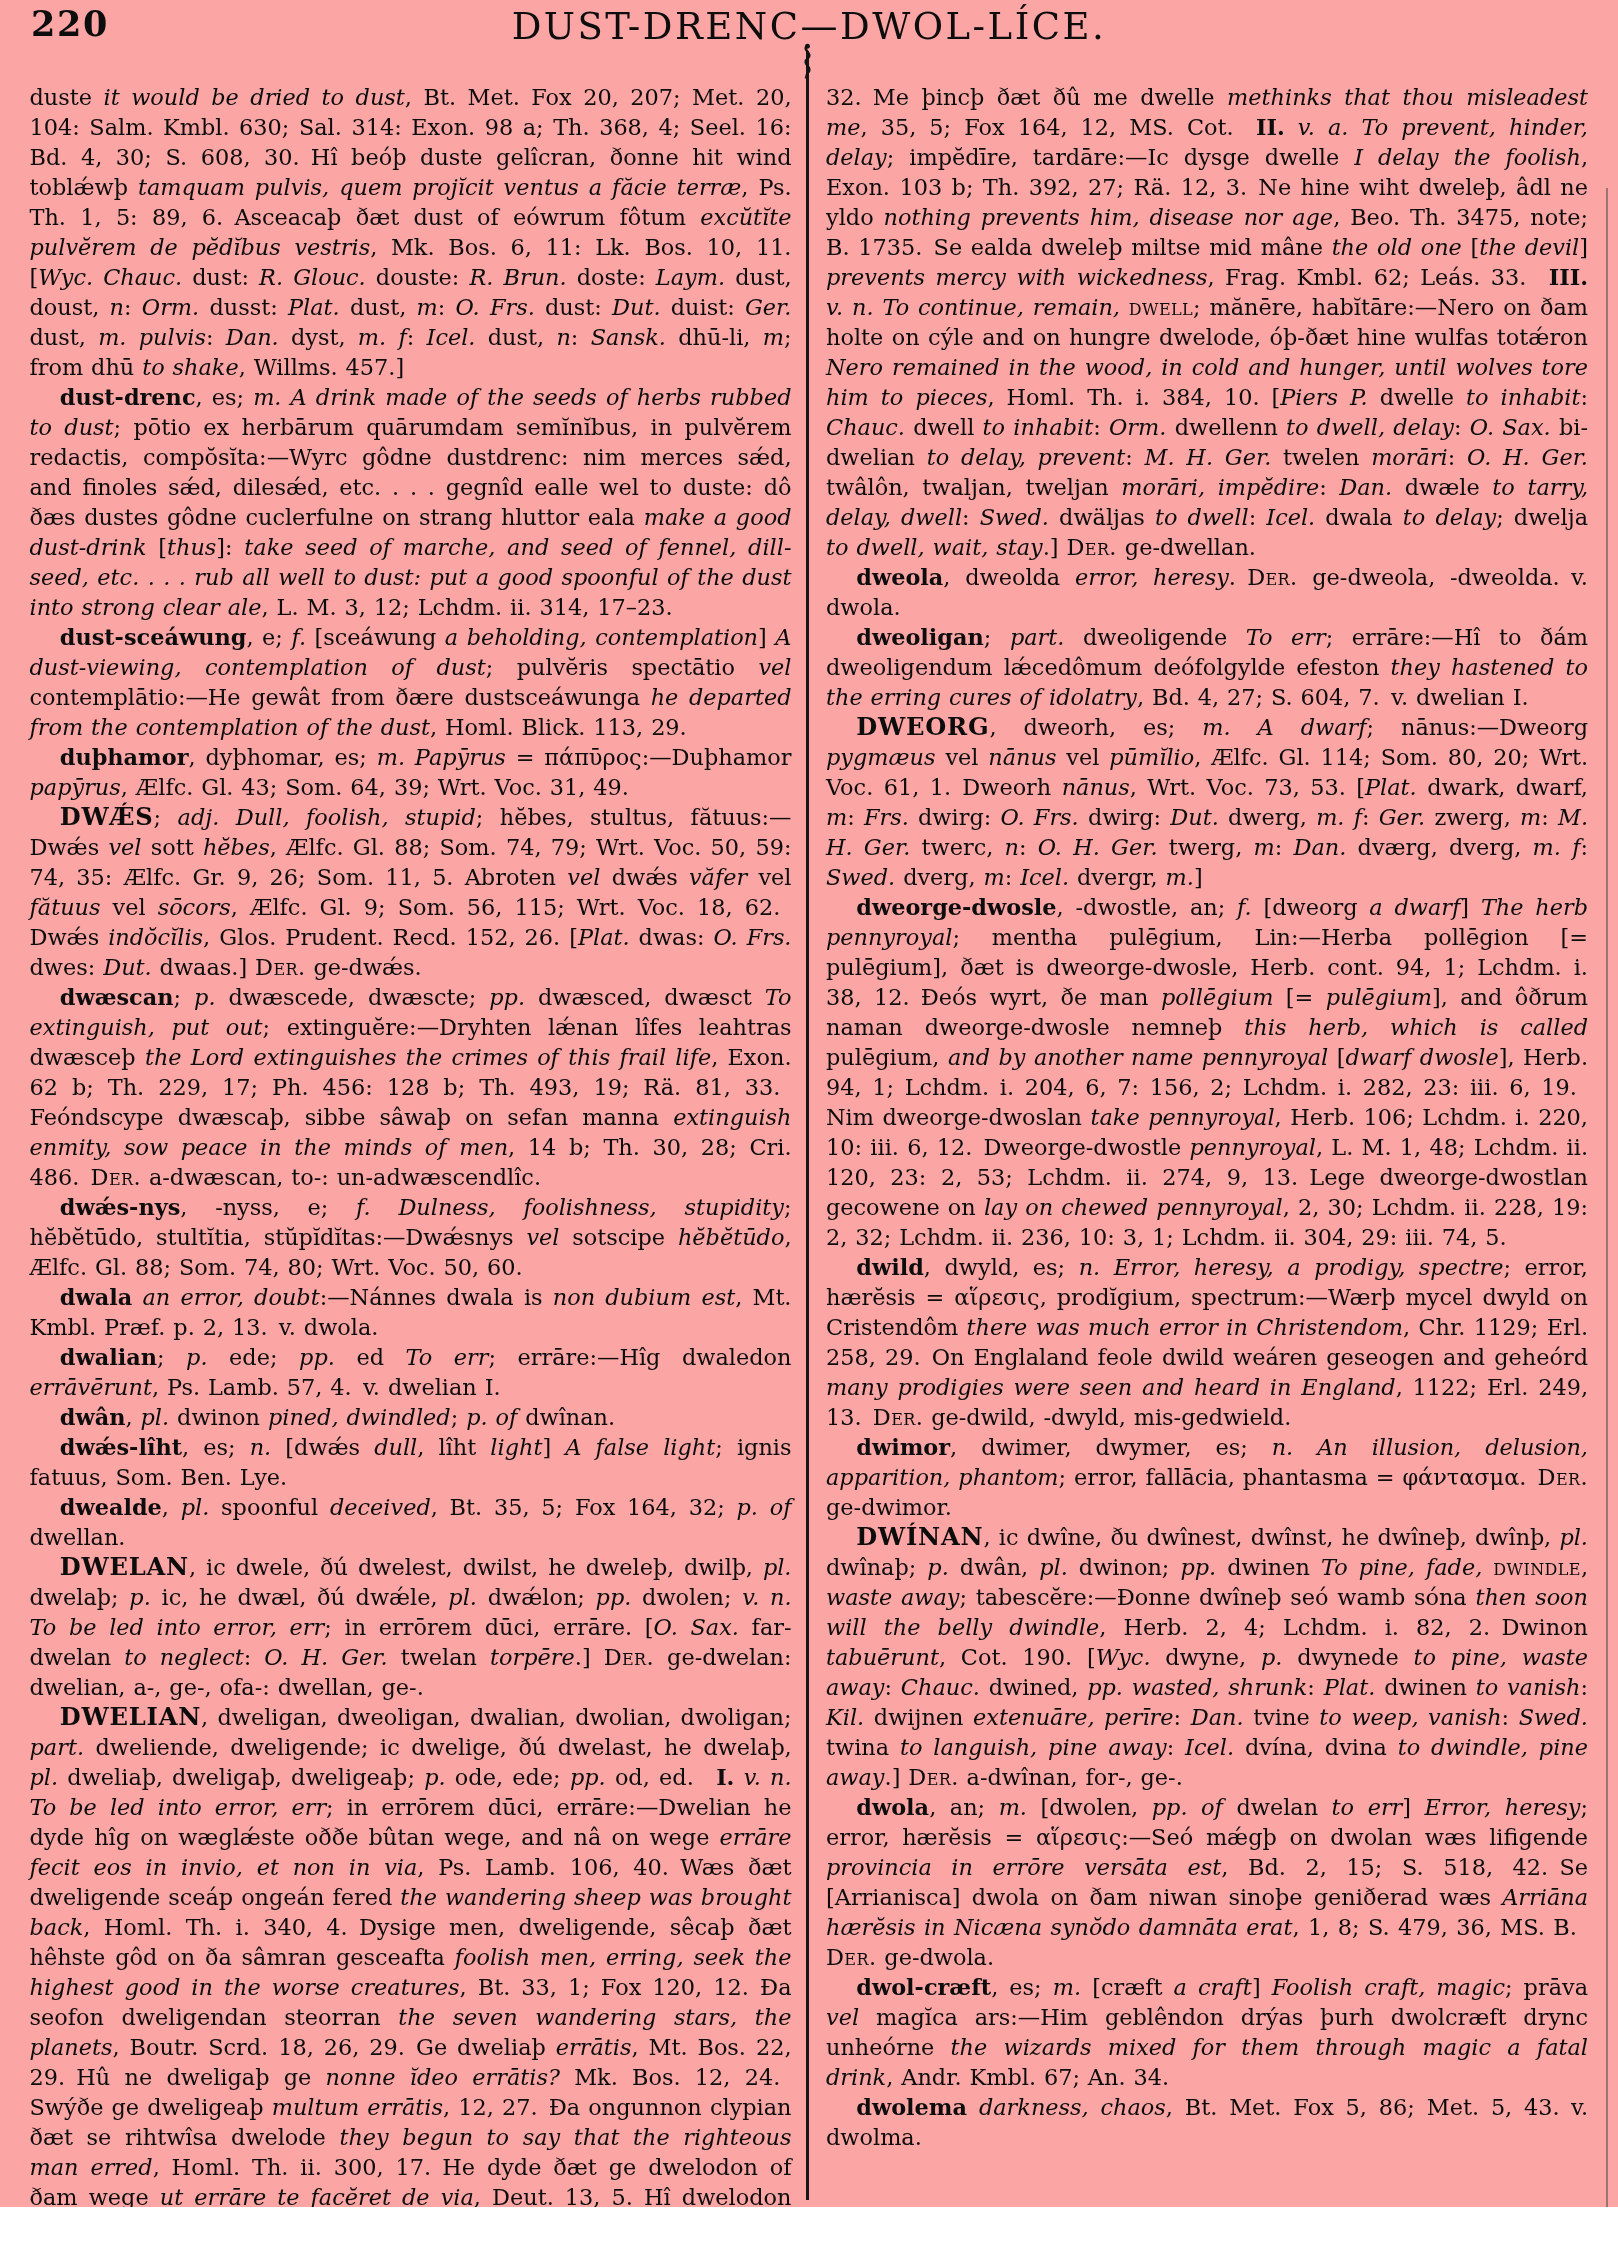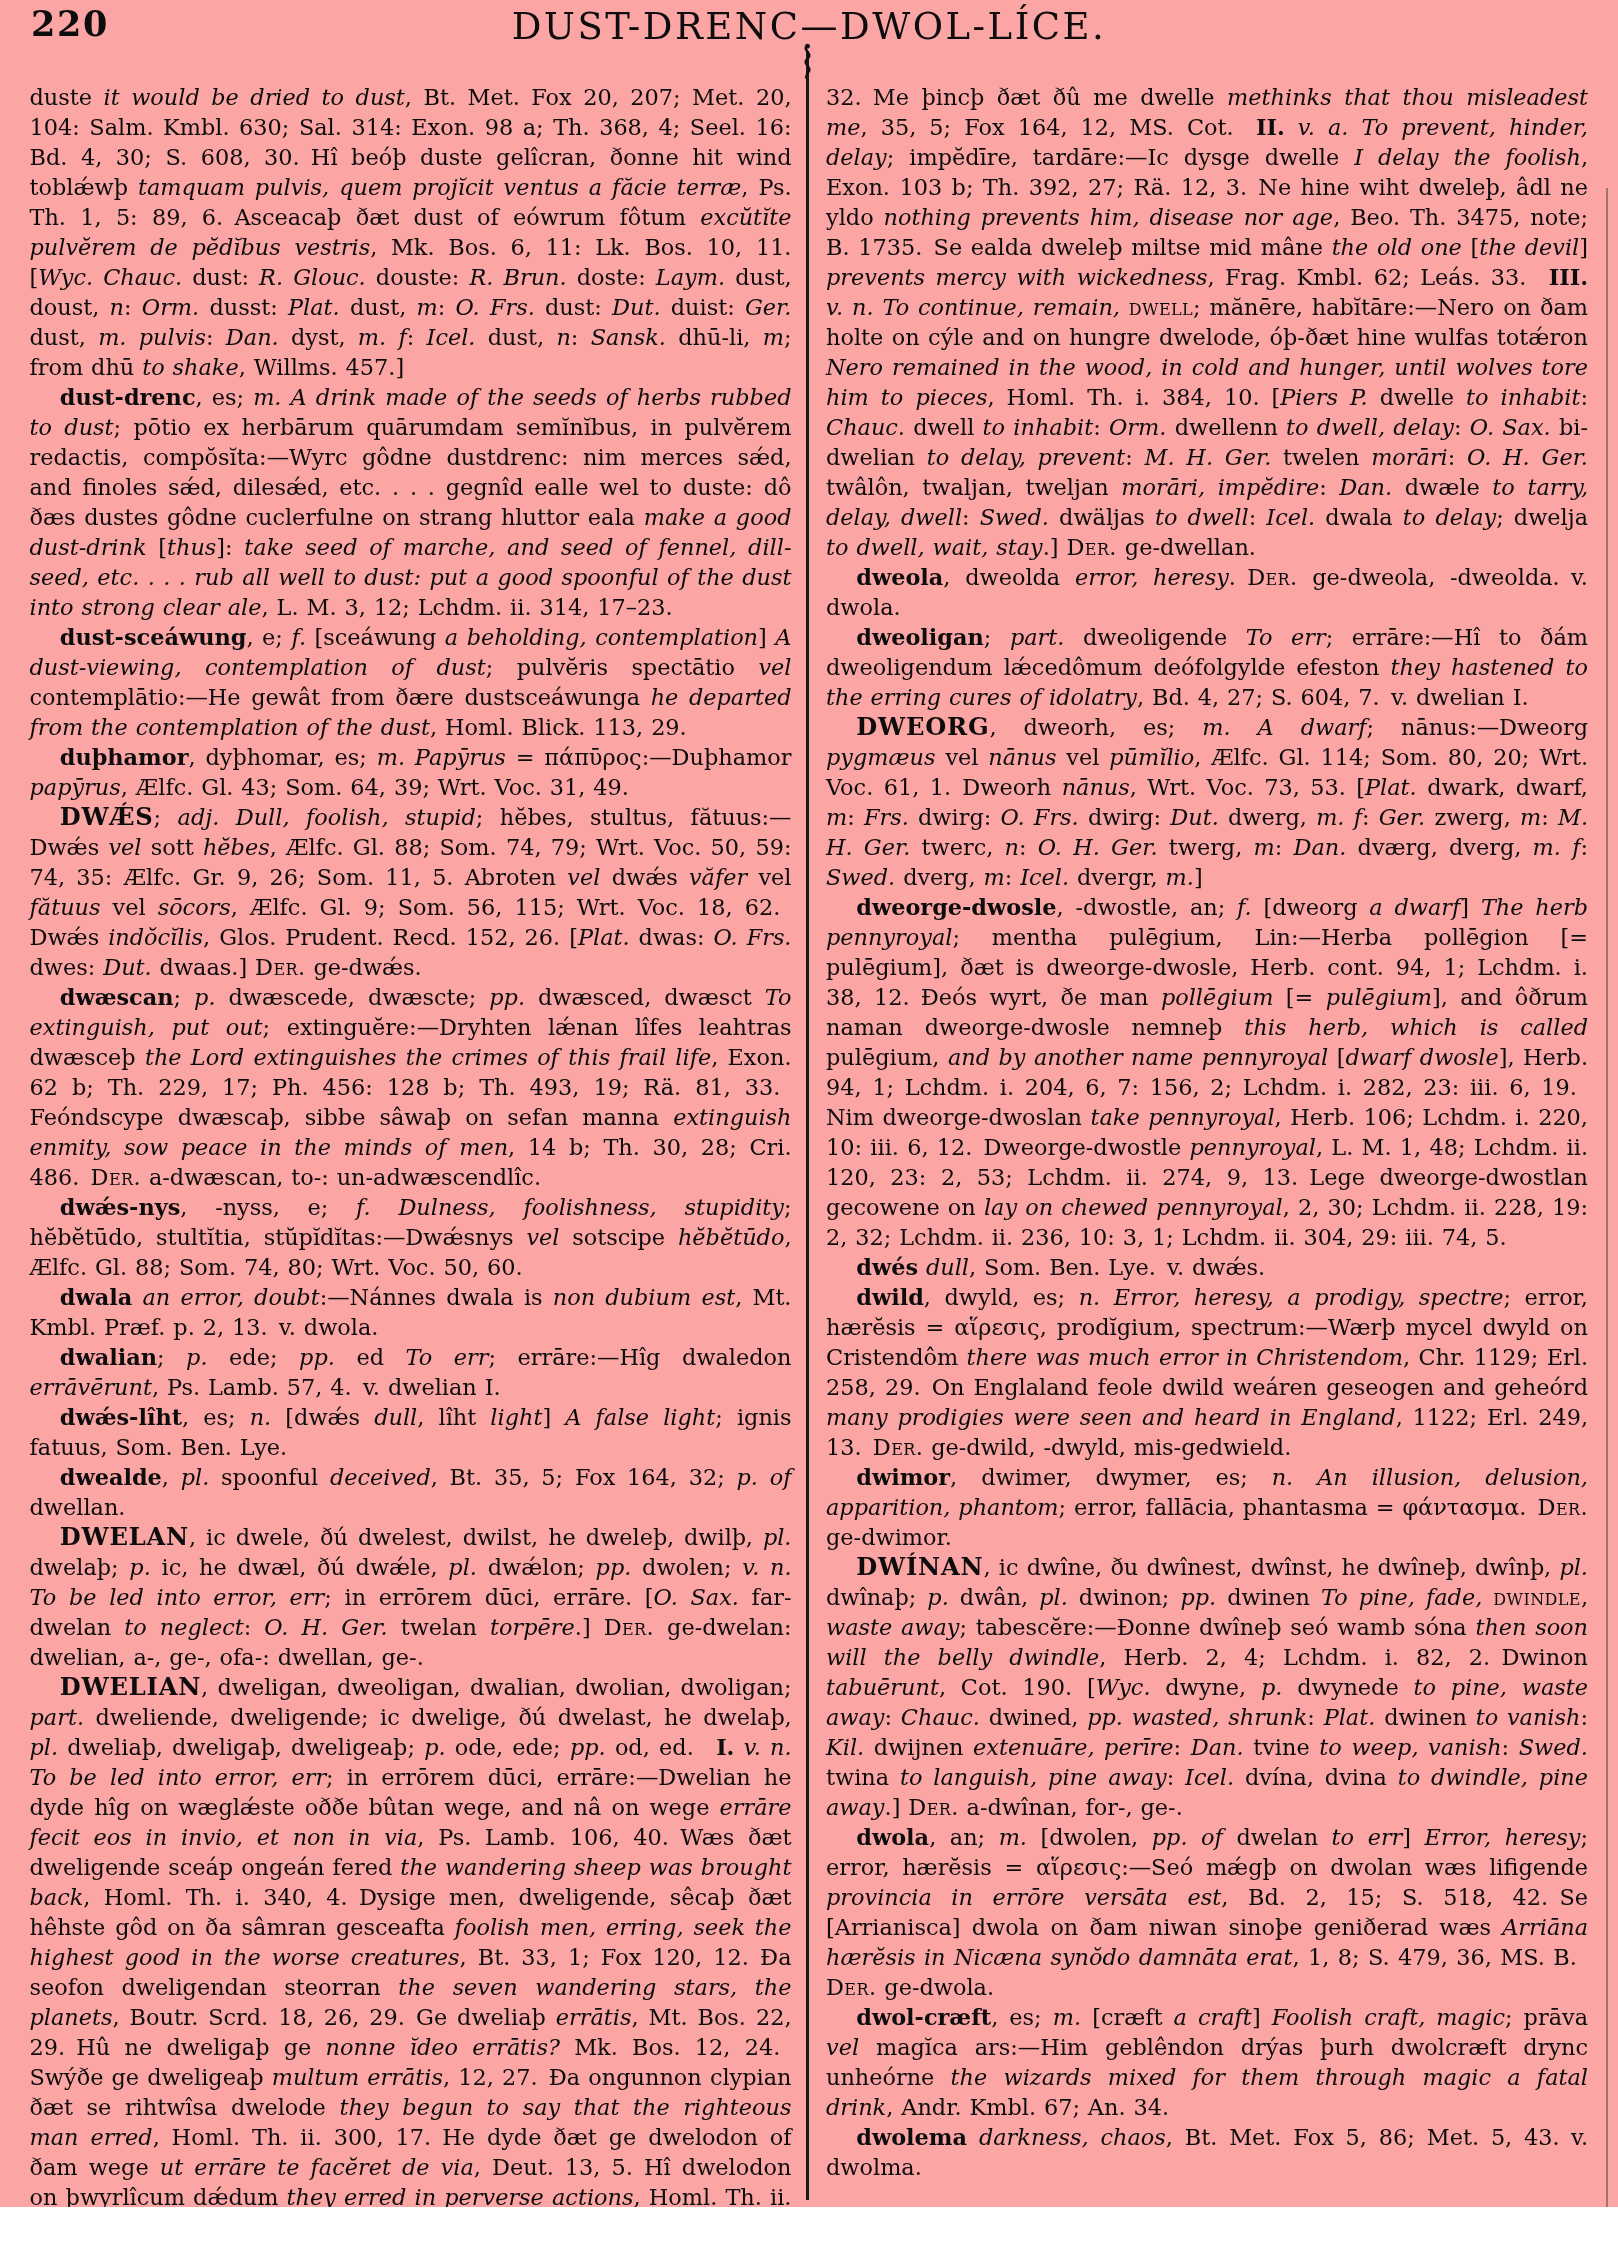--- a/index.html
+++ b/index.html
@@ -45,32 +45,32 @@
   <div class="col col-left">
       <p class="para cont"><span class="st-n">duste </span><span class="st-i">it would be dried to dust</span><span class="st-n">, Bt. Met. Fox 20, 207; Met. 20, 104: Salm. Kmbl. 630; Sal. 314: Exon. 98 a; Th. 368, 4; Seel. 16: Bd. 4, 30; S. 608, 30. Hî beóþ duste gelîcran, ðonne hit wind toblǽwþ </span><span class="st-i">tamquam pulvis, quem projĭcit ventus a făcie terræ</span><span class="st-n">, Ps. Th. 1, 5: 89, 6. Asceacaþ ðæt dust of eówrum fôtum </span><span class="st-i">excŭtĭte pulvĕrem de pĕdĭbus vestris</span><span class="st-n">, Mk. Bos. 6, 11: Lk. Bos. 10, 11. [</span><span class="st-i">Wyc. Chauc.</span><span class="st-n"> dust: </span><span class="st-i">R. Glouc.</span><span class="st-n"> douste: </span><span class="st-i">R. Brun.</span><span class="st-n"> doste: </span><span class="st-i">Laym.</span><span class="st-n"> dust, doust, </span><span class="st-i">n</span><span class="st-n">: </span><span class="st-i">Orm.</span><span class="st-n"> dusst: </span><span class="st-i">Plat.</span><span class="st-n"> dust, </span><span class="st-i">m</span><span class="st-n">: </span><span class="st-i">O. Frs.</span><span class="st-n"> dust: </span><span class="st-i">Dut.</span><span class="st-n"> duist: </span><span class="st-i">Ger.</span><span class="st-n"> dust, </span><span class="st-i">m. pulvis</span><span class="st-n">: </span><span class="st-i">Dan.</span><span class="st-n"> dyst, </span><span class="st-i">m. f</span><span class="st-n">: </span><span class="st-i">Icel.</span><span class="st-n"> dust, </span><span class="st-i">n</span><span class="st-n">: </span><span class="st-i">Sansk.</span><span class="st-n"> dhū-li, </span><span class="st-i">m</span><span class="st-n">; from dhū </span><span class="st-i">to shake</span><span class="st-n">, Willms. 457.]</span></p>
       <p class="para"><span class="st-b">dust-drenc</span><span class="st-n">, es; </span><span class="st-i">m. A drink made of the seeds of herbs rubbed to dust</span><span class="st-n">; pōtio ex herbārum quārumdam semĭnĭbus, in pulvĕrem redactis, compŏsĭta:—Wyrc gôdne dustdrenc: nim merces sǽd, and finoles sǽd, dilesǽd, etc. . . . gegnîd ealle wel to duste: dô ðæs dustes gôdne cuclerfulne on strang hluttor eala </span><span class="st-i">make a good dust-drink</span><span class="st-n"> [</span><span class="st-i">thus</span><span class="st-n">]: </span><span class="st-i">take seed of marche, and seed of fennel, dill-seed, etc. . . . rub all well to dust: put a good spoonful of the dust into strong clear ale</span><span class="st-n">, L. M. 3, 12; Lchdm. ii. 314, 17–23.</span></p>
       <p class="para"><span class="st-b">dust-sceáwung</span><span class="st-n">, e; </span><span class="st-i">f.</span><span class="st-n"> [sceáwung </span><span class="st-i">a beholding, contemplation</span><span class="st-n">] </span><span class="st-i">A dust-viewing, contemplation of dust</span><span class="st-n">; pulvĕris spectātio </span><span class="st-i">vel</span><span class="st-n"> contemplātio:—He gewât from ðære dustsceáwunga </span><span class="st-i">he departed from the contemplation of the dust</span><span class="st-n">, Homl. Blick. 113, 29.</span></p>
       <p class="para"><span class="st-b">duþhamor</span><span class="st-n">, dyþhomar, es; </span><span class="st-i">m. Papȳrus</span><span class="st-n"> = πάπῡρος:—Duþhamor </span><span class="st-i">papȳrus</span><span class="st-n">, Ælfc. Gl. 43; Som. 64, 39; Wrt. Voc. 31, 49.</span></p>
       <p class="para"><span class="st-bc">DWǼS</span><span class="st-n">; </span><span class="st-i">adj. Dull, foolish, stupid</span><span class="st-n">; hĕbes, stultus, fătuus:—Dwǽs </span><span class="st-i">vel</span><span class="st-n"> sott </span><span class="st-i">hĕbes</span><span class="st-n">, Ælfc. Gl. 88; Som. 74, 79; Wrt. Voc. 50, 59: 74, 35: Ælfc. Gr. 9, 26; Som. 11, 5. Abroten </span><span class="st-i">vel</span><span class="st-n"> dwǽs </span><span class="st-i">văfer</span><span class="st-n"> vel </span><span class="st-i">fătuus</span><span class="st-n"> vel </span><span class="st-i">sōcors</span><span class="st-n">, Ælfc. Gl. 9; Som. 56, 115; Wrt. Voc. 18, 62. Dwǽs </span><span class="st-i">indŏcĭlis</span><span class="st-n">, Glos. Prudent. Recd. 152, 26. [</span><span class="st-i">Plat.</span><span class="st-n"> dwas: </span><span class="st-i">O. Frs.</span><span class="st-n"> dwes: </span><span class="st-i">Dut.</span><span class="st-n"> dwaas.] </span><span class="st-sc">Der.</span><span class="st-n"> ge-dwǽs.</span></p>
       <p class="para"><span class="st-b">dwæscan</span><span class="st-n">; </span><span class="st-i">p.</span><span class="st-n"> dwæscede, dwæscte; </span><span class="st-i">pp.</span><span class="st-n"> dwæsced, dwæsct </span><span class="st-i">To extinguish, put out</span><span class="st-n">; extinguĕre:—Dryhten lǽnan lîfes leahtras dwæsceþ </span><span class="st-i">the Lord extinguishes the crimes of this frail life</span><span class="st-n">, Exon. 62 b; Th. 229, 17; Ph. 456: 128 b; Th. 493, 19; Rä. 81, 33. Feóndscype dwæscaþ, sibbe sâwaþ on sefan manna </span><span class="st-i">extinguish enmity, sow peace in the minds of men</span><span class="st-n">, 14 b; Th. 30, 28; Cri. 486. </span><span class="st-sc">Der.</span><span class="st-n"> a-dwæscan, to-: un-adwæscendlîc.</span></p>
       <p class="para"><span class="st-b">dwǽs-nys</span><span class="st-n">, -nyss, e; </span><span class="st-i">f. Dulness, foolishness, stupidity</span><span class="st-n">; hĕbĕtūdo, stultĭtia, stŭpĭdĭtas:—Dwǽsnys </span><span class="st-i">vel</span><span class="st-n"> sotscipe </span><span class="st-i">hĕbĕtūdo</span><span class="st-n">, Ælfc. Gl. 88; Som. 74, 80; Wrt. Voc. 50, 60.</span></p>
       <p class="para"><span class="st-b">dwala</span><span class="st-n"> </span><span class="st-i">an error, doubt</span><span class="st-n">:—Nánnes dwala is </span><span class="st-i">non dubium est</span><span class="st-n">, Mt. Kmbl. Præf. p. 2, 13. v. dwola.</span></p>
       <p class="para"><span class="st-b">dwalian</span><span class="st-n">; </span><span class="st-i">p.</span><span class="st-n"> ede; </span><span class="st-i">pp.</span><span class="st-n"> ed </span><span class="st-i">To err</span><span class="st-n">; errāre:—Hîg dwaledon </span><span class="st-i">errāvērunt</span><span class="st-n">, Ps. Lamb. 57, 4. v. dwelian I.</span></p>
+      <p class="para"><span class="st-b">dwân</span><span class="st-n">, </span><span class="st-i">pl.</span><span class="st-n"> dwinon </span><span class="st-i">pined, dwindled</span><span class="st-n">; </span><span class="st-i">p. of</span><span class="st-n"> dwînan.</span></p>
       <p class="para"><span class="st-b">dwǽs-lîht</span><span class="st-n">, es; </span><span class="st-i">n.</span><span class="st-n"> [dwǽs </span><span class="st-i">dull</span><span class="st-n">, lîht </span><span class="st-i">light</span><span class="st-n">] </span><span class="st-i">A false light</span><span class="st-n">; ignis fatuus, Som. Ben. Lye.</span></p>
       <p class="para"><span class="st-b">dwealde</span><span class="st-n">, </span><span class="st-i">pl.</span><span class="st-n"> spoonful </span><span class="st-i">deceived</span><span class="st-n">, Bt. 35, 5; Fox 164, 32; </span><span class="st-i">p. of</span><span class="st-n"> dwellan.</span></p>
       <p class="para"><span class="st-bc">DWELAN</span><span class="st-n">, ic dwele, ðú dwelest, dwilst, he dweleþ, dwilþ, </span><span class="st-i">pl.</span><span class="st-n"> dwelaþ; </span><span class="st-i">p.</span><span class="st-n"> ic, he dwæl, ðú dwǽle, </span><span class="st-i">pl.</span><span class="st-n"> dwǽlon; </span><span class="st-i">pp.</span><span class="st-n"> dwolen; </span><span class="st-i">v. n. To be led into error, err</span><span class="st-n">; in errōrem dūci, errāre. [</span><span class="st-i">O. Sax.</span><span class="st-n"> far-dwelan </span><span class="st-i">to neglect</span><span class="st-n">: </span><span class="st-i">O. H. Ger.</span><span class="st-n"> twelan </span><span class="st-i">torpēre</span><span class="st-n">.] </span><span class="st-sc">Der.</span><span class="st-n"> ge-dwelan: dwelian, a-, ge-, ofa-: dwellan, ge-.</span></p>
       <p class="para"><span class="st-bc">DWELIAN</span><span class="st-n">, dweligan, dweoligan, dwalian, dwolian, dwoligan; </span><span class="st-i">part.</span><span class="st-n"> dweliende, dweligende; ic dwelige, ðú dwelast, he dwelaþ, </span><span class="st-i">pl.</span><span class="st-n"> dweliaþ, dweligaþ, dweligeaþ; </span><span class="st-i">p.</span><span class="st-n"> ode, ede; </span><span class="st-i">pp.</span><span class="st-n"> od, ed. </span><span class="st-b">I.</span><span class="st-n"> </span><span class="st-i">v. n. To be led into error, err</span><span class="st-n">; in errōrem dūci, errāre:—Dwelian he dyde hîg on wæglǽste oððe bûtan wege, and nâ on wege </span><span class="st-i">errāre fecit eos in invio, et non in via</span><span class="st-n">, Ps. Lamb. 106, 40. Wæs ðæt dweligende sceáp ongeán fered </span><span class="st-i">the wandering sheep was brought back</span><span class="st-n">, Homl. Th. i. 340, 4. Dysige men, dweligende, sêcaþ ðæt hêhste gôd on ða sâmran gesceafta </span><span class="st-i">foolish men, erring, seek the highest good in the worse creatures</span><span class="st-n">, Bt. 33, 1; Fox 120, 12. Ða seofon dweligendan steorran </span><span class="st-i">the seven wandering stars, the planets</span><span class="st-n">, Boutr. Scrd. 18, 26, 29. Ge dweliaþ </span><span class="st-i">errātis</span><span class="st-n">, Mt. Bos. 22, 29. Hû ne dweligaþ ge </span><span class="st-i">nonne ĭdeo errātis?</span><span class="st-n"> Mk. Bos. 12, 24. Swýðe ge dweligeaþ </span><span class="st-i">multum errātis</span><span class="st-n">, 12, 27. Ða ongunnon clypian ðæt se rihtwîsa dwelode </span><span class="st-i">they begun to say that the righteous man erred</span><span class="st-n">, Homl. Th. ii. 300, 17. He dyde ðæt ge dwelodon of ðam wege </span><span class="st-i">ut errāre te facĕret de via</span><span class="st-n">, Deut. 13, 5. Hî dwelodon on þwyrlîcum dǽdum </span><span class="st-i">they erred in perverse actions</span><span class="st-n">, Homl. Th. ii. 398, 7: 46, 26. Hî dweledon </span><span class="st-i">errāvērunt</span><span class="st-n">, Ps. Spl. 57, 3. </span></p>
     </div>
   <div class="col col-right">
       <p class="para cont"><span class="st-n">32. Me þincþ ðæt ðû me dwelle </span><span class="st-i">methinks that thou misleadest me</span><span class="st-n">, 35, 5; Fox 164, 12, MS. Cot. </span><span class="st-b">II.</span><span class="st-n"> </span><span class="st-i">v. a. To prevent, hinder, delay</span><span class="st-n">; impĕdīre, tardāre:—Ic dysge dwelle </span><span class="st-i">I delay the foolish</span><span class="st-n">, Exon. 103 b; Th. 392, 27; Rä. 12, 3. Ne hine wiht dweleþ, âdl ne yldo </span><span class="st-i">nothing prevents him, disease nor age</span><span class="st-n">, Beo. Th. 3475, note; B. 1735. Se ealda dweleþ miltse mid mâne </span><span class="st-i">the old one</span><span class="st-n"> [</span><span class="st-i">the devil</span><span class="st-n">] </span><span class="st-i">prevents mercy with wickedness</span><span class="st-n">, Frag. Kmbl. 62; Leás. 33. </span><span class="st-b">III.</span><span class="st-n"> </span><span class="st-i">v. n. To continue, remain,</span><span class="st-n"> </span><span class="st-sc">dwell</span><span class="st-n">; mănēre, habĭtāre:—Nero on ðam holte on cýle and on hungre dwelode, óþ-ðæt hine wulfas totǽron </span><span class="st-i">Nero remained in the wood, in cold and hunger, until wolves tore him to pieces</span><span class="st-n">, Homl. Th. i. 384, 10. [</span><span class="st-i">Piers P.</span><span class="st-n"> dwelle </span><span class="st-i">to inhabit</span><span class="st-n">: </span><span class="st-i">Chauc.</span><span class="st-n"> dwell </span><span class="st-i">to inhabit</span><span class="st-n">: </span><span class="st-i">Orm.</span><span class="st-n"> dwellenn </span><span class="st-i">to dwell, delay</span><span class="st-n">: </span><span class="st-i">O. Sax.</span><span class="st-n"> bi-dwelian </span><span class="st-i">to delay, prevent</span><span class="st-n">: </span><span class="st-i">M. H. Ger.</span><span class="st-n"> twelen </span><span class="st-i">morāri</span><span class="st-n">: </span><span class="st-i">O. H. Ger.</span><span class="st-n"> twâlôn, twaljan, tweljan </span><span class="st-i">morāri, impĕdire</span><span class="st-n">: </span><span class="st-i">Dan.</span><span class="st-n"> dwæle </span><span class="st-i">to tarry, delay, dwell</span><span class="st-n">: </span><span class="st-i">Swed.</span><span class="st-n"> dwäljas </span><span class="st-i">to dwell</span><span class="st-n">: </span><span class="st-i">Icel.</span><span class="st-n"> dwala </span><span class="st-i">to delay</span><span class="st-n">; dwelja </span><span class="st-i">to dwell, wait, stay</span><span class="st-n">.] </span><span class="st-sc">Der.</span><span class="st-n"> ge-dwellan.</span></p>
       <p class="para"><span class="st-b">dweola</span><span class="st-n">, dweolda </span><span class="st-i">error, heresy</span><span class="st-n">. </span><span class="st-sc">Der.</span><span class="st-n"> ge-dweola, -dweolda. v. dwola.</span></p>
       <p class="para"><span class="st-b">dweoligan</span><span class="st-n">; </span><span class="st-i">part.</span><span class="st-n"> dweoligende </span><span class="st-i">To err</span><span class="st-n">; errāre:—Hî to ðám dweoligendum lǽcedômum deófolgylde efeston </span><span class="st-i">they hastened to the erring cures of idolatry</span><span class="st-n">, Bd. 4, 27; S. 604, 7. v. dwelian I.</span></p>
       <p class="para"><span class="st-bc">DWEORG</span><span class="st-n">, dweorh, es; </span><span class="st-i">m. A dwarf</span><span class="st-n">; nānus:—Dweorg </span><span class="st-i">pygmæus</span><span class="st-n"> vel </span><span class="st-i">nānus</span><span class="st-n"> vel </span><span class="st-i">pūmĭlio</span><span class="st-n">, Ælfc. Gl. 114; Som. 80, 20; Wrt. Voc. 61, 1. Dweorh </span><span class="st-i">nānus</span><span class="st-n">, Wrt. Voc. 73, 53. [</span><span class="st-i">Plat.</span><span class="st-n"> dwark, dwarf, </span><span class="st-i">m</span><span class="st-n">: </span><span class="st-i">Frs.</span><span class="st-n"> dwirg: </span><span class="st-i">O. Frs.</span><span class="st-n"> dwirg: </span><span class="st-i">Dut.</span><span class="st-n"> dwerg, </span><span class="st-i">m. f</span><span class="st-n">: </span><span class="st-i">Ger.</span><span class="st-n"> zwerg, </span><span class="st-i">m</span><span class="st-n">: </span><span class="st-i">M. H. Ger.</span><span class="st-n"> twerc, </span><span class="st-i">n</span><span class="st-n">: </span><span class="st-i">O. H. Ger.</span><span class="st-n"> twerg, </span><span class="st-i">m</span><span class="st-n">: </span><span class="st-i">Dan.</span><span class="st-n"> dværg, dverg, </span><span class="st-i">m. f</span><span class="st-n">: </span><span class="st-i">Swed.</span><span class="st-n"> dverg, </span><span class="st-i">m</span><span class="st-n">: </span><span class="st-i">Icel.</span><span class="st-n"> dvergr, </span><span class="st-i">m.</span><span class="st-n">]</span></p>
       <p class="para"><span class="st-b">dweorge-dwosle</span><span class="st-n">, -dwostle, an; </span><span class="st-i">f.</span><span class="st-n"> [dweorg </span><span class="st-i">a dwarf</span><span class="st-n">] </span><span class="st-i">The herb pennyroyal</span><span class="st-n">; mentha pulēgium, Lin:—Herba pollēgion [= pulēgium], ðæt is dweorge-dwosle, Herb. cont. 94, 1; Lchdm. i. 38, 12. Ðeós wyrt, ðe man </span><span class="st-i">pollēgium</span><span class="st-n"> [= </span><span class="st-i">pulēgium</span><span class="st-n">], and ôðrum naman dweorge-dwosle nemneþ </span><span class="st-i">this herb, which is called</span><span class="st-n"> pulēgium, </span><span class="st-i">and by another name pennyroyal</span><span class="st-n"> [</span><span class="st-i">dwarf dwosle</span><span class="st-n">], Herb. 94, 1; Lchdm. i. 204, 6, 7: 156, 2; Lchdm. i. 282, 23: iii. 6, 19. Nim dweorge-dwoslan </span><span class="st-i">take pennyroyal</span><span class="st-n">, Herb. 106; Lchdm. i. 220, 10: iii. 6, 12. Dweorge-dwostle </span><span class="st-i">pennyroyal</span><span class="st-n">, L. M. 1, 48; Lchdm. ii. 120, 23: 2, 53; Lchdm. ii. 274, 9, 13. Lege dweorge-dwostlan gecowene on </span><span class="st-i">lay on chewed pennyroyal</span><span class="st-n">, 2, 30; Lchdm. ii. 228, 19: 2, 32; Lchdm. ii. 236, 10: 3, 1; Lchdm. ii. 304, 29: iii. 74, 5.</span></p>
-      <p class="para"><span class="st-b">dwés</span><span class="st-n"> </span><span class="st-i">dull</span><span class="st-n">, Som. Ben. Lye. v. dwǽs.</span></p>
       <p class="para"><span class="st-b">dwild</span><span class="st-n">, dwyld, es; </span><span class="st-i">n. Error, heresy, a prodigy, spectre</span><span class="st-n">; error, hærĕsis = αἵρεσις, prodĭgium, spectrum:—Wærþ mycel dwyld on Cristendôm </span><span class="st-i">there was much error in Christendom</span><span class="st-n">, Chr. 1129; Erl. 258, 29. On Englaland feole dwild weáren geseogen and geheórd </span><span class="st-i">many prodigies were seen and heard in England</span><span class="st-n">, 1122; Erl. 249, 13. </span><span class="st-sc">Der.</span><span class="st-n"> ge-dwild, -dwyld, mis-gedwield.</span></p>
       <p class="para"><span class="st-b">dwimor</span><span class="st-n">, dwimer, dwymer, es; </span><span class="st-i">n. An illusion, delusion, apparition, phantom</span><span class="st-n">; error, fallācia, phantasma = φάντασμα. </span><span class="st-sc">Der.</span><span class="st-n"> ge-dwimor.</span></p>
       <p class="para"><span class="st-bc">DWÍNAN</span><span class="st-n">, ic dwîne, ðu dwînest, dwînst, he dwîneþ, dwînþ, </span><span class="st-i">pl.</span><span class="st-n"> dwînaþ; </span><span class="st-i">p.</span><span class="st-n"> dwân, </span><span class="st-i">pl.</span><span class="st-n"> dwinon; </span><span class="st-i">pp.</span><span class="st-n"> dwinen </span><span class="st-i">To pine, fade,</span><span class="st-n"> </span><span class="st-sc">dwindle</span><span class="st-n">, </span><span class="st-i">waste away</span><span class="st-n">; tabescĕre:—Ðonne dwîneþ seó wamb sóna </span><span class="st-i">then soon will the belly dwindle</span><span class="st-n">, Herb. 2, 4; Lchdm. i. 82, 2. Dwinon </span><span class="st-i">tabuērunt</span><span class="st-n">, Cot. 190. [</span><span class="st-i">Wyc.</span><span class="st-n"> dwyne, </span><span class="st-i">p.</span><span class="st-n"> dwynede </span><span class="st-i">to pine, waste away</span><span class="st-n">: </span><span class="st-i">Chauc.</span><span class="st-n"> dwined, </span><span class="st-i">pp. wasted, shrunk</span><span class="st-n">: </span><span class="st-i">Plat.</span><span class="st-n"> dwinen </span><span class="st-i">to vanish</span><span class="st-n">: </span><span class="st-i">Kil.</span><span class="st-n"> dwijnen </span><span class="st-i">extenuāre, perīre</span><span class="st-n">: </span><span class="st-i">Dan.</span><span class="st-n"> tvine </span><span class="st-i">to weep, vanish</span><span class="st-n">: </span><span class="st-i">Swed.</span><span class="st-n"> twina </span><span class="st-i">to languish, pine away</span><span class="st-n">: </span><span class="st-i">Icel.</span><span class="st-n"> dvína, dvina </span><span class="st-i">to dwindle, pine away</span><span class="st-n">.] </span><span class="st-sc">Der.</span><span class="st-n"> a-dwînan, for-, ge-.</span></p>
       <p class="para"><span class="st-b">dwola</span><span class="st-n">, an; </span><span class="st-i">m.</span><span class="st-n"> [dwolen, </span><span class="st-i">pp. of</span><span class="st-n"> dwelan </span><span class="st-i">to err</span><span class="st-n">] </span><span class="st-i">Error, heresy</span><span class="st-n">; error, hærĕsis = αἵρεσις:—Seó mǽgþ on dwolan wæs lifigende </span><span class="st-i">provincia in errōre versāta est</span><span class="st-n">, Bd. 2, 15; S. 518, 42. Se [Arrianisca] dwola on ðam niwan sinoþe geniðerad wæs </span><span class="st-i">Arriāna hærĕsis in Nicæna synŏdo damnāta erat</span><span class="st-n">, 1, 8; S. 479, 36, MS. B. </span><span class="st-sc">Der.</span><span class="st-n"> ge-dwola.</span></p>
       <p class="para"><span class="st-b">dwol-cræft</span><span class="st-n">, es; </span><span class="st-i">m.</span><span class="st-n"> [cræft </span><span class="st-i">a craft</span><span class="st-n">] </span><span class="st-i">Foolish craft, magic</span><span class="st-n">; prāva </span><span class="st-i">vel</span><span class="st-n"> magĭca ars:—Him geblêndon drýas þurh dwolcræft drync unheórne </span><span class="st-i">the wizards mixed for them through magic a fatal drink</span><span class="st-n">, Andr. Kmbl. 67; An. 34.</span></p>
       <p class="para"><span class="st-b">dwolema</span><span class="st-n"> </span><span class="st-i">darkness, chaos</span><span class="st-n">, Bt. Met. Fox 5, 86; Met. 5, 43. v. dwolma.</span></p>
     </div>
 </div>
 
 

